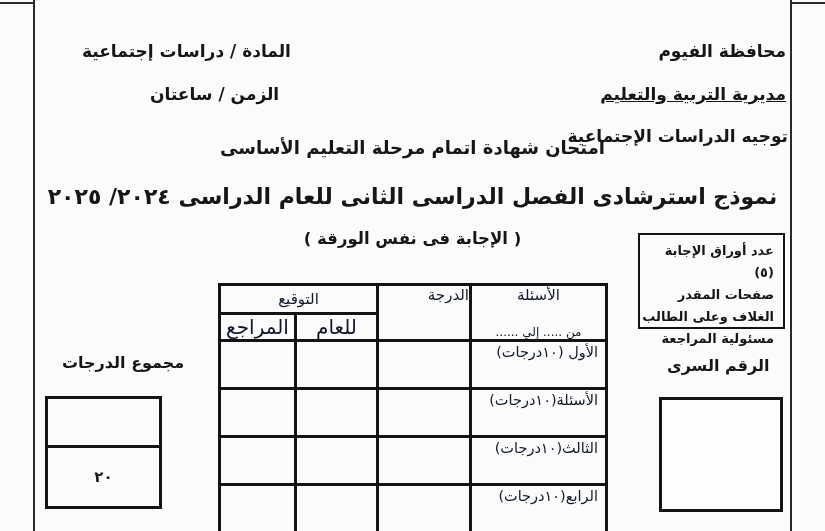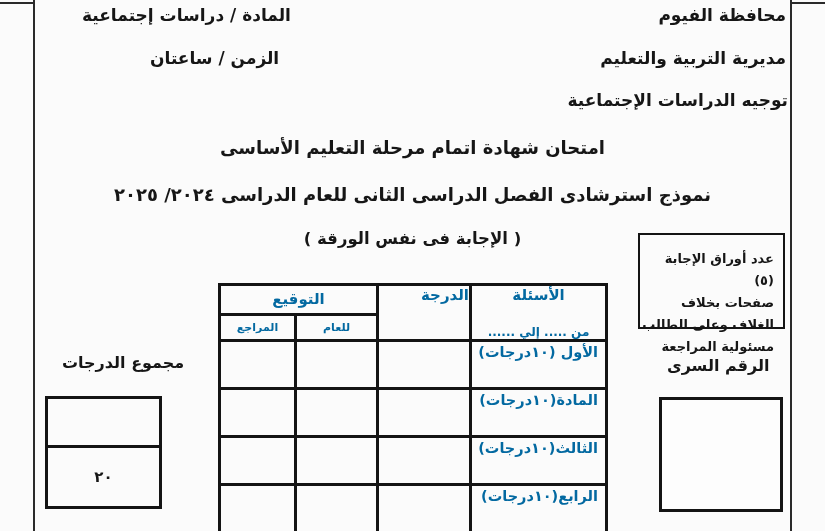--- a/index.html
+++ b/index.html
@@ -18,62 +18,62 @@
 
   
   .vrule { position: absolute; top: 0; width: 2px; height: 531px; background: #2a2a2a; }
   .vrule-left  { left: 33px; }
   .vrule-right { left: 790px; }
   .htick { position: absolute; top: 2px; height: 2px; background: #2a2a2a; }
   .htick-left  { left: 0; width: 34px; }
   .htick-right { left: 790px; width: 35px; }
 
   
-  .hdr { font-size: 17px; }
+  .hdr { font-size: 17px; margin-top: 36px; }
   .hdr-r1 { top: 5px;  right: 39px; }
-  .hdr-r2 { top: 48px; right: 39px; }
+  .hdr-r2 { top: 48px; right: 39px; text-decoration: underline; }
   .hdr-r3 { top: 90px; right: 37px; }
   .hdr-l1 { top: 5px;  left: 82px; }
   .hdr-l2 { top: 48px; left: 150px; }
 
   .title { left: 0; width: 825px; text-align: center; }
   .title-1 { top: 137px; font-size: 18px; }
-  .title-2 { top: 184px; font-size: 18px; }
+  .title-2 { top: 184px; font-size: 22px; }
   .title-3 { top: 229px; font-size: 16.5px; }
 
   
   .sheets-box {
     position: absolute; left: 638px; top: 233px;
     width: 147px; height: 96px;
     border: 2px solid #141414; box-sizing: border-box;
-    padding: 13px 9px 0 2px;
+    padding: 5px 9px 0 2px;
     font-size: 13px; line-height: 22px; text-align: right;
   }
 
   
   .grades {
     position: absolute; left: 218px; top: 283px;
     border-collapse: collapse; table-layout: fixed;
     direction: rtl;
   }
   .grades th, .grades td {
     border: 3px solid #141414;
     padding: 0; margin: 0;
-    font-weight: bold; color: #0369a1;
+    font-weight: normal; color: #0f172a;
     background: transparent;
   }
   .col-q   { width: 136px; }
   .col-g   { width: 93px; }
   .col-est { width: 82px; }
   .col-rev { width: 76px; }
   .q-head { vertical-align: top; text-align: center; font-size: 15px; padding-top: 2px; }
   .q-head .q-sub { font-size: 12px; margin-top: 21px; }
   .g-head { vertical-align: top; text-align: right; font-size: 15px; padding-top: 2px; height: 52px; }
   .sig-head { text-align: center; font-size: 15px; height: 26px; }
-  .sub-head { text-align: center; font-size: 11px; height: 23px; }
+  .sub-head { text-align: center; font-size: 20px; height: 23px; }
   .data-row td { height: 43px; }
   .data-row .q-cell {
     vertical-align: top; text-align: right;
     padding: 2px 7px 0 0; font-size: 14.5px;
   }
 
   
   .total-label { top: 353px; left: 62px; font-size: 16px; }
   .total-box {
     position: absolute; left: 45px; top: 396px;
@@ -113,21 +113,21 @@
 
   <div class="abs hdr hdr-l1">المادة / دراسات إجتماعية</div>
   <div class="abs hdr hdr-l2">الزمن / ساعتان</div>
 
   <div class="abs title title-1">امتحان شهادة اتمام مرحلة التعليم الأساسى</div>
   <div class="abs title title-2">نموذج استرشادى الفصل الدراسى الثانى للعام الدراسى ٢٠٢٤/ ٢٠٢٥</div>
   <div class="abs title title-3">( الإجابة فى نفس الورقة )</div>
 
   <div class="sheets-box">
     <div>عدد أوراق الإجابة (٥)</div>
-    <div>صفحات بخلاف</div>
+    <div>صفحات المقدر</div>
     <div>الغلاف وعلى الطالب</div>
     <div>مسئولية المراجعة</div>
   </div>
 
   <table class="grades">
     <colgroup>
       <col class="col-q">
         <col class="col-g">
         <col class="col-est">
         <col class="col-rev">
@@ -145,21 +145,21 @@
       <th class="sub-head">للعام</th>
       <th class="sub-head">المراجع</th>
     </tr>
     <tr class="data-row">
       <td class="q-cell">الأول (١٠درجات)</td>
       <td></td>
       <td></td>
       <td></td>
     </tr>
     <tr class="data-row">
-      <td class="q-cell">المادة(١٠درجات)</td>
+      <td class="q-cell">الأسئلة(١٠درجات)</td>
       <td></td>
       <td></td>
       <td></td>
     </tr>
     <tr class="data-row">
       <td class="q-cell">الثالث(١٠درجات)</td>
       <td></td>
       <td></td>
       <td></td>
     </tr>

